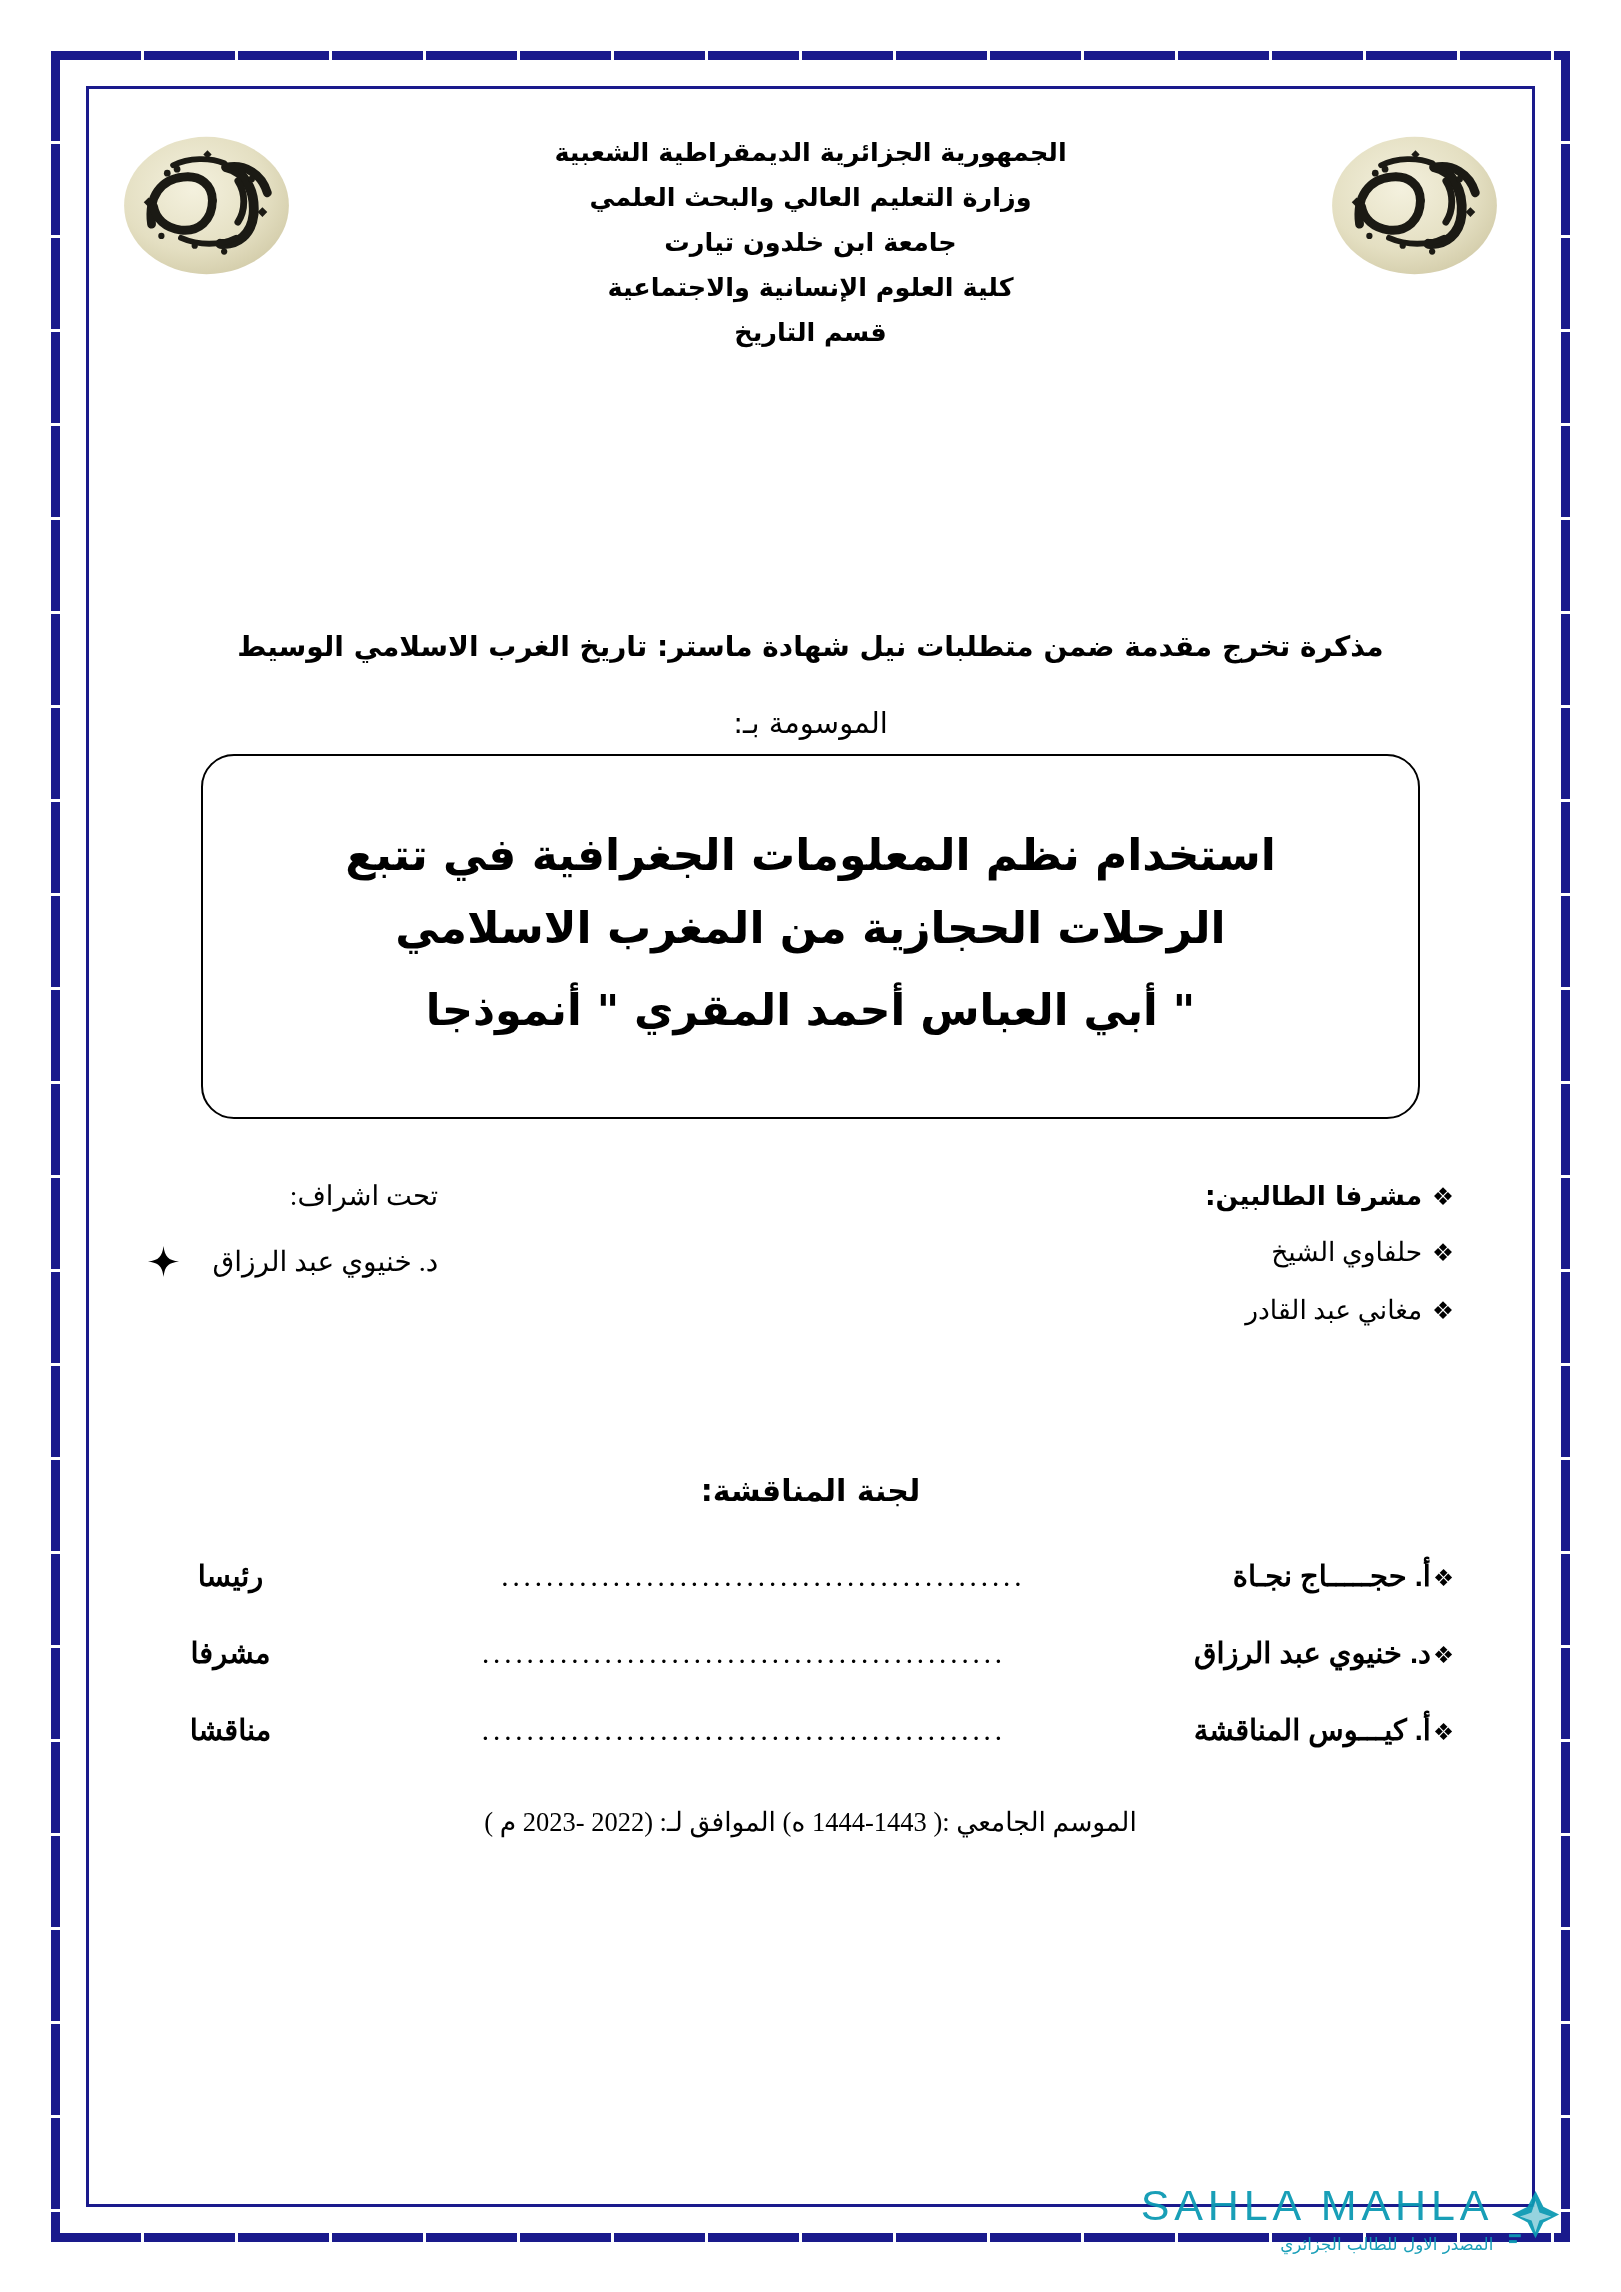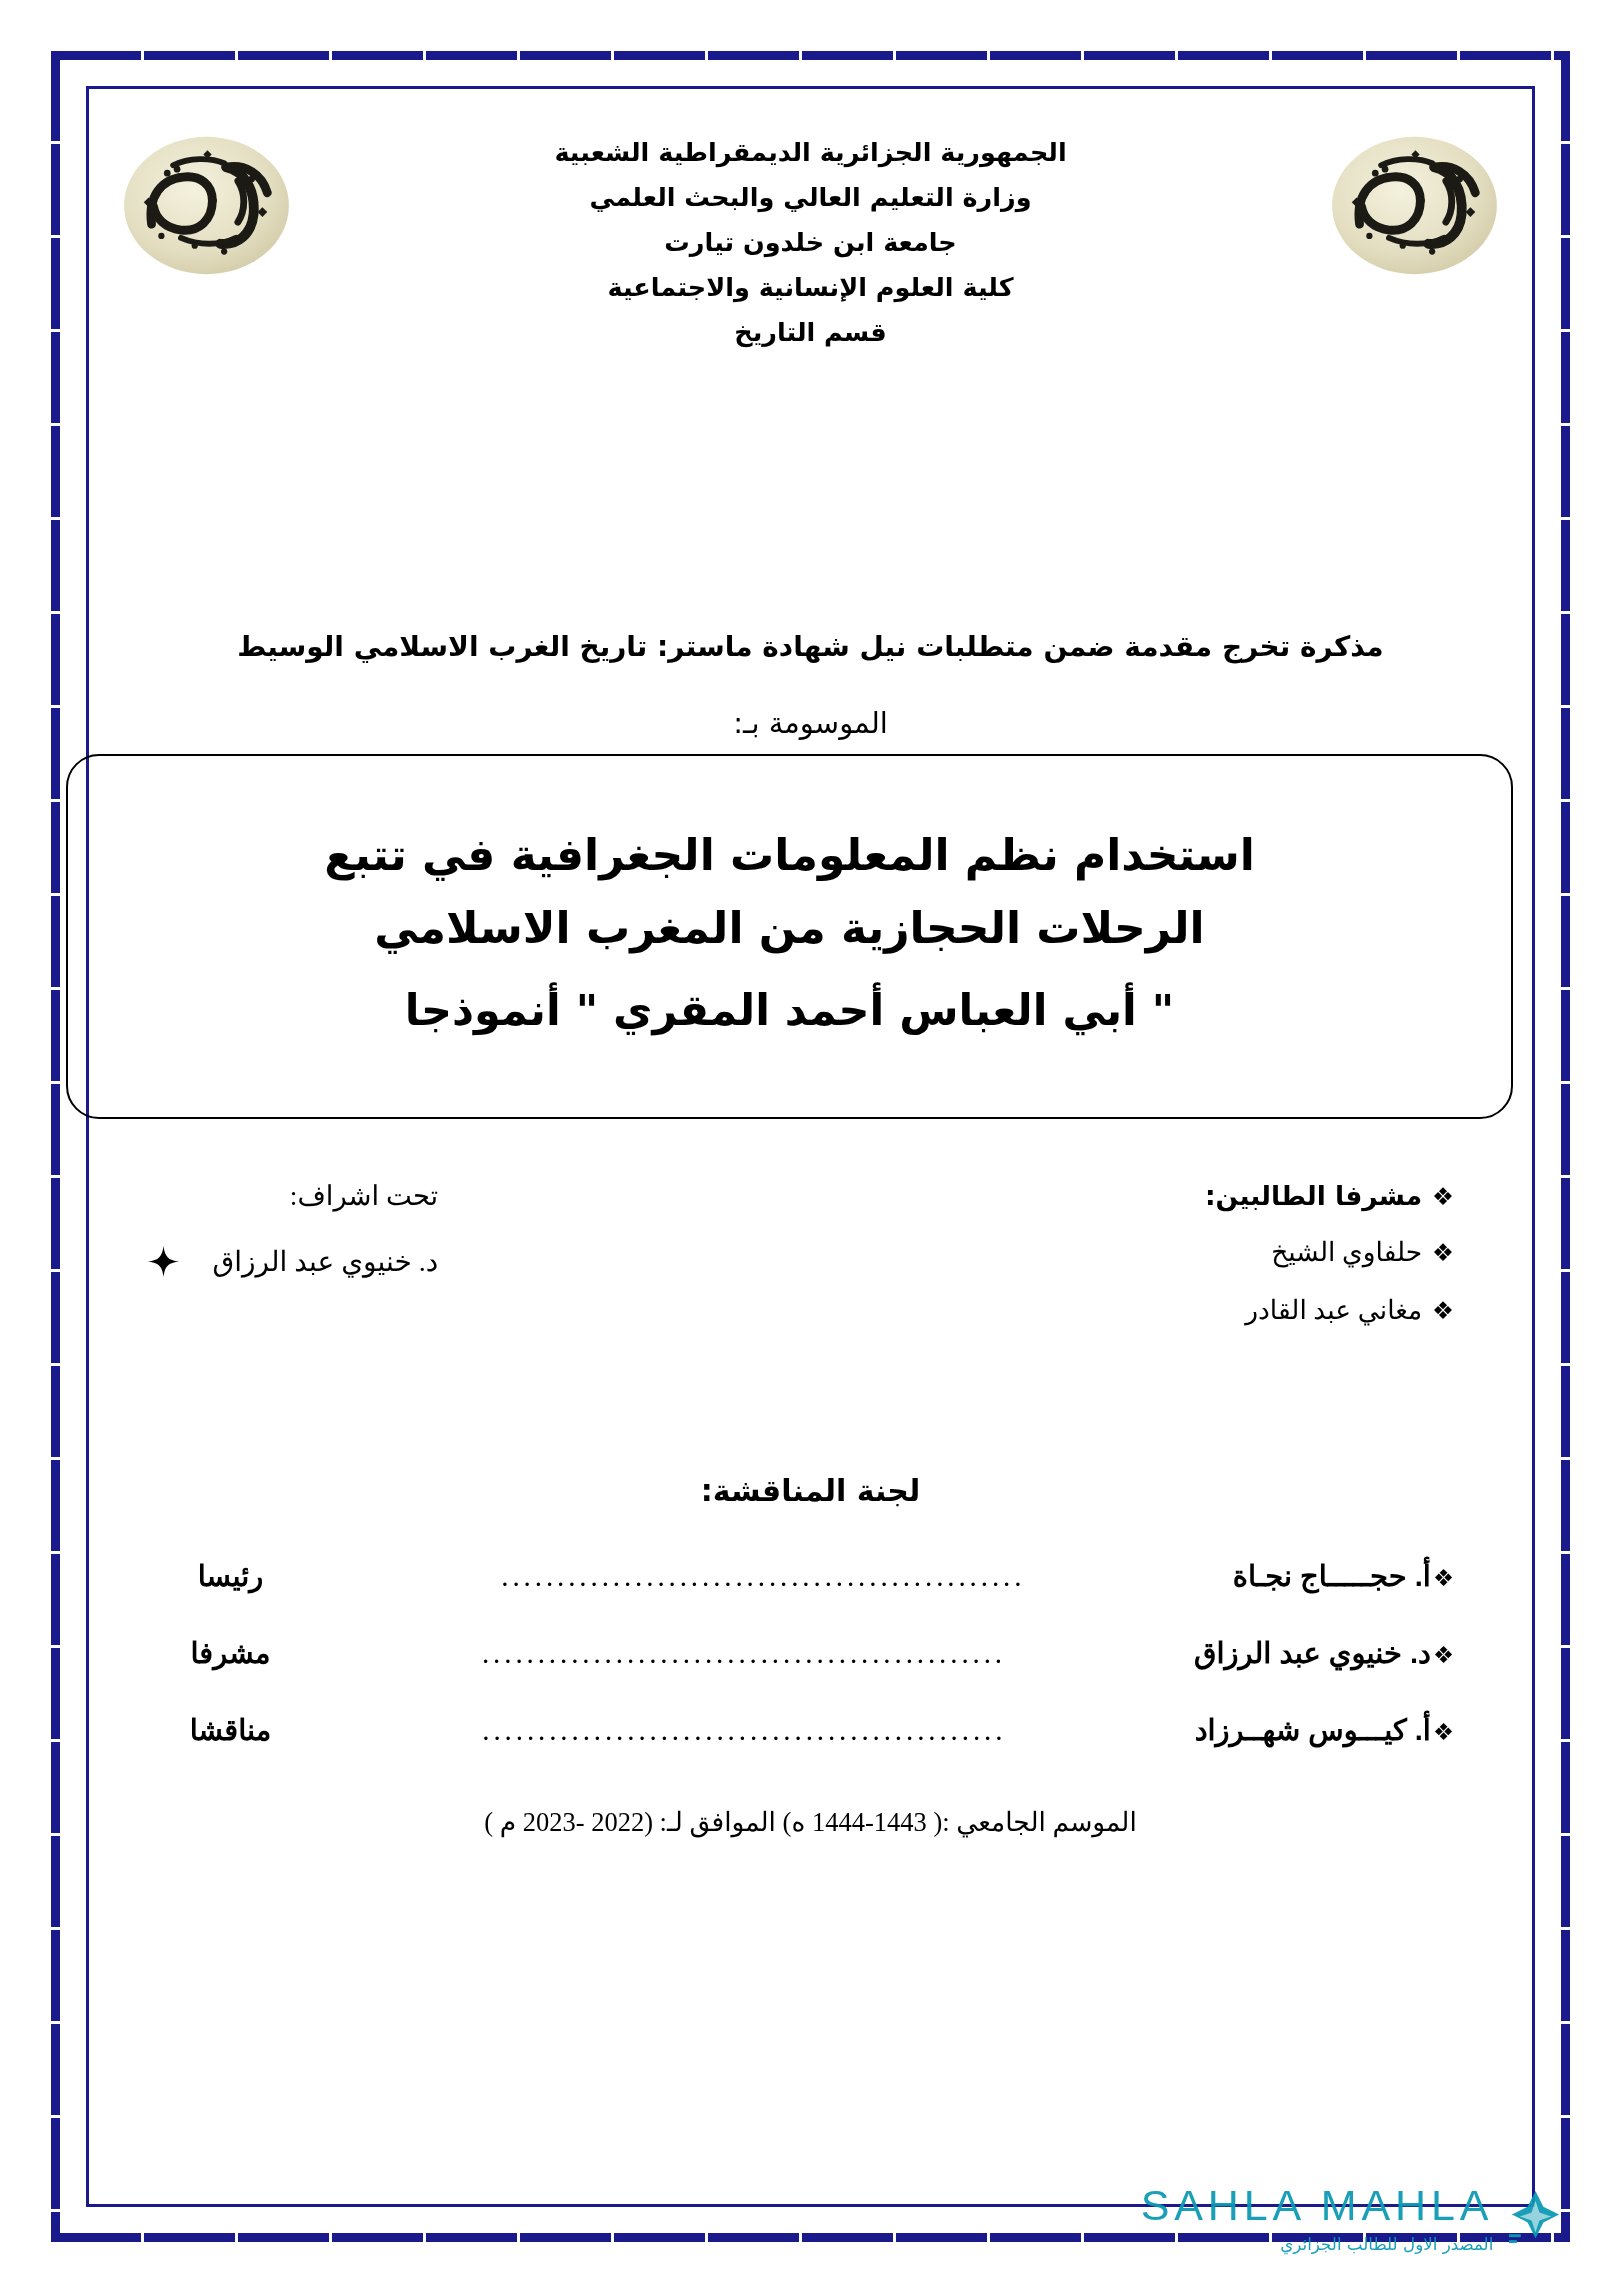--- a/index.html
+++ b/index.html
@@ -121,21 +121,21 @@
     margin-top:43px;
     font-family:"DejaVu Sans","Liberation Sans",sans-serif;
     font-weight:normal;
     font-size:29px;
     color:#000;
   }
 
   
   .title-box{
     margin:13.7px auto 0 auto;
-    width:1447px;
+    width:1219px;
     min-height:365px;
     border:2.5px solid #000;
     border-radius:33px;
     box-sizing:border-box;
     display:flex;
     flex-direction:column;
     justify-content:center;
     padding:21.6px 39px 29px 39px;
   }
   .title-box .t-line{
@@ -436,21 +436,21 @@
 
     <div class="jury-row">
       <span class="jury-b">❖</span>
       <span class="jury-name">د. خنيوي عبد الرزاق</span>
       <span class="jury-dots">...............................................</span>
       <span class="jury-role">مشرفا</span>
     </div>
 
     <div class="jury-row">
       <span class="jury-b">❖</span>
-      <span class="jury-name">أ. كيـــوس شهــرزاد</span>
+      <span class="jury-name">أ. كيـــوس المناقشة</span>
       <span class="jury-dots">...............................................</span>
       <span class="jury-role">مناقشا</span>
     </div>
   </div>
 
   <div class="year-line">الموسم الجامعي :( 1443-1444 ه) الموافق لـ: (2022 -2023 م )</div>
 
 </div>
 
 <div class="watermark">

